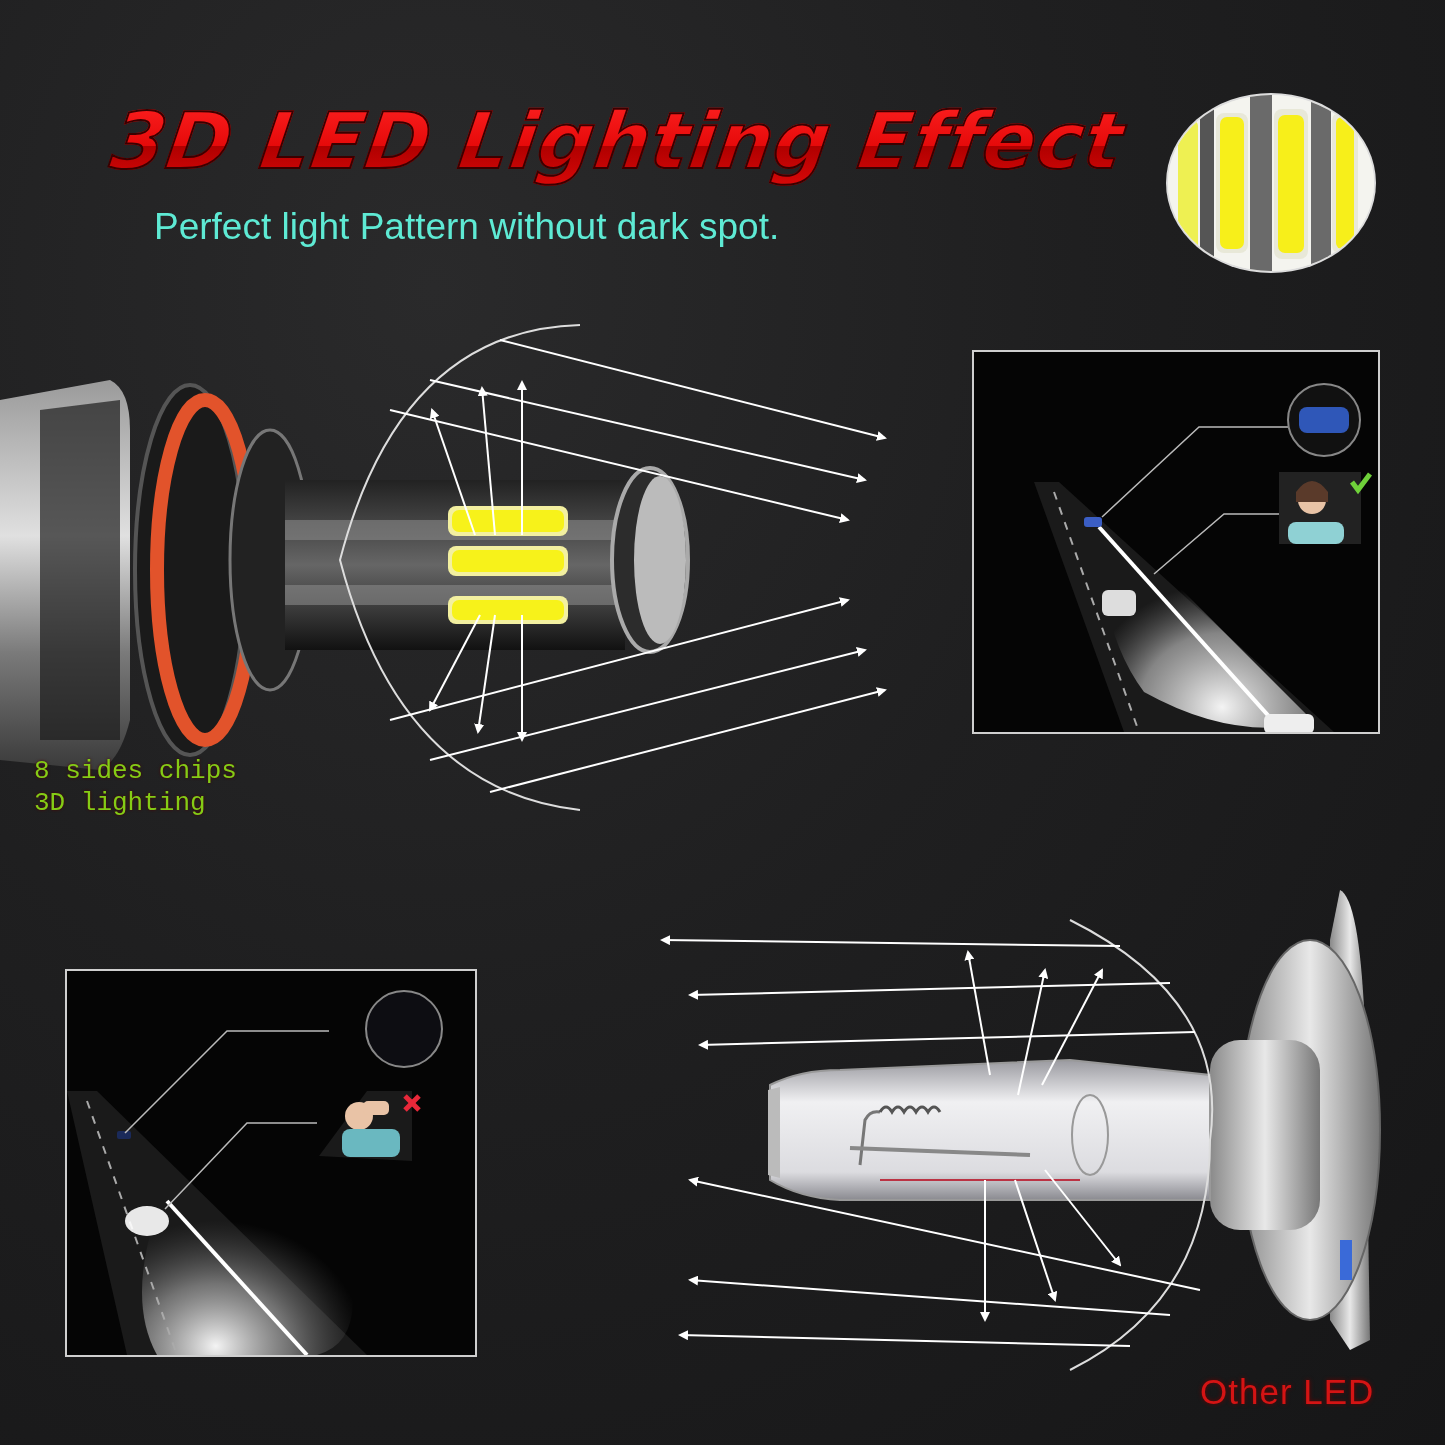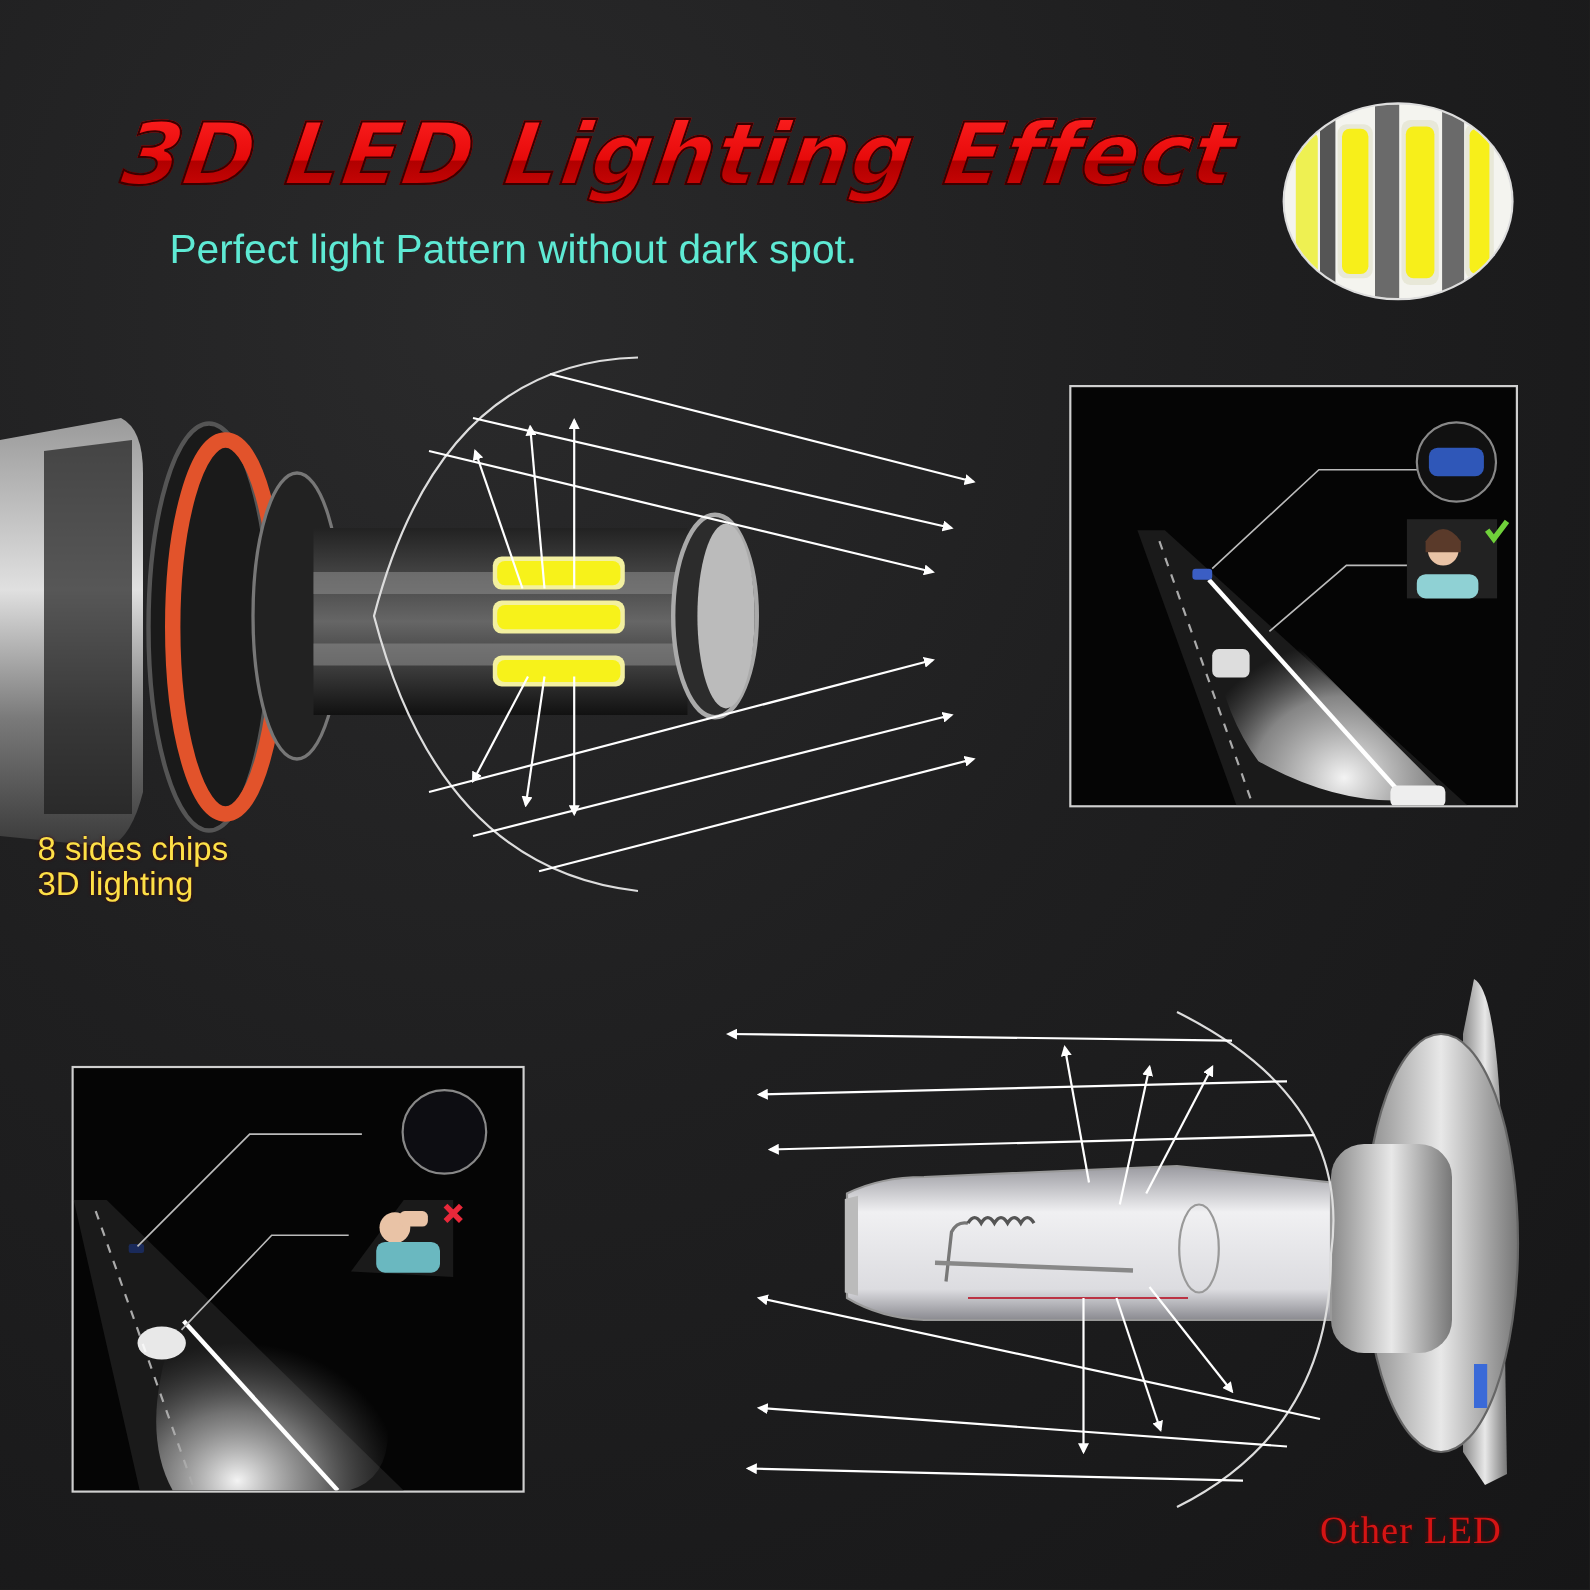--- a/index.html
+++ b/index.html
@@ -33,32 +33,32 @@
     font-size: 37px; color: #5eead4;
     white-space: nowrap;
     margin-left: 36px;
   }
   .zoom-circle {
     position: absolute; left: 1168px; top: 95px; width: 206px; height: 176px;
     border-radius: 50%; overflow: hidden; background: #f3f3ef;
     box-shadow: 0 0 0 2px #ddd;
   }
   .red-label {
-    position: absolute; color: #fde047;
-    font-family: Liberation Sans, sans-serif; font-size: 30px;
+    position: absolute; color: #84cc16;
+    font-family: Liberation Mono, monospace; font-size: 26px;
     text-shadow: 0 0 3px #4a0000;
     white-space: nowrap;
   }
   .scene {
     position: absolute; background: #050505; border: 2px solid #cfcfcf;
     overflow: hidden;
   }
   .other-led {
     position: absolute; left: 1200px; top: 1372px;
-    font-family: Liberation Serif, serif; font-size: 35px;
+    font-family: Liberation Sans, sans-serif; font-size: 35px;
     color: #d41414; letter-spacing: 1px;
     text-shadow: 0 0 4px #6a0000;
     white-space: nowrap;
   }
   svg { position: absolute; overflow: visible; }
 </style>
 </head>
 <body>
 
 <div class="bg"></div>

